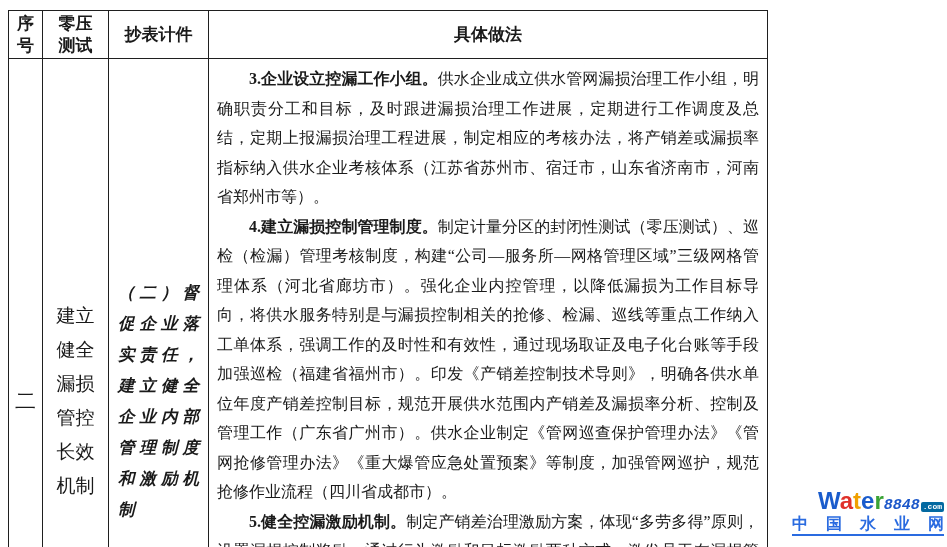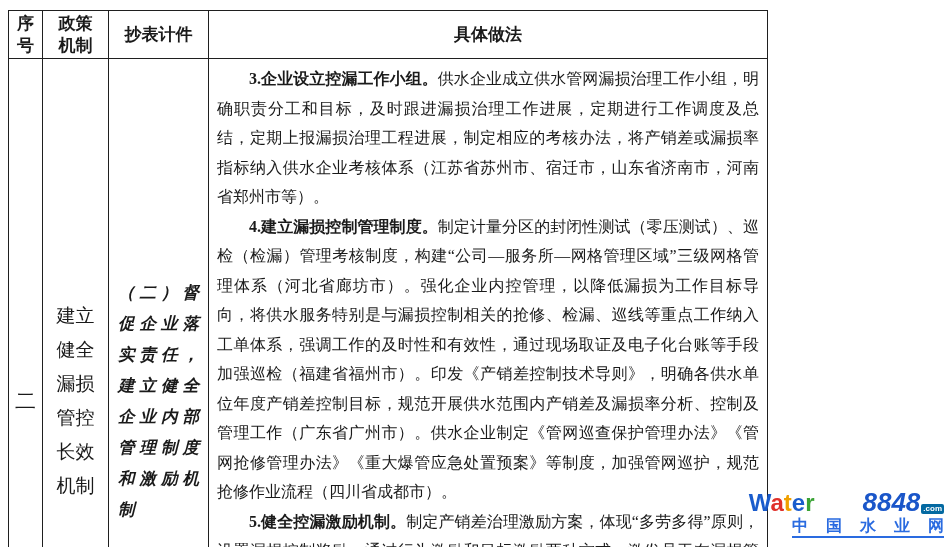--- a/index.html
+++ b/index.html
@@ -73,22 +73,22 @@
     font-family: "Liberation Sans", sans-serif;
     text-align: right;
     line-height: 1;
   }
   .brand-line {
     display: flex; align-items: baseline; justify-content: flex-end;
     white-space: nowrap;
   }
   .brand-word { font-weight: bold; font-size: 24px; letter-spacing: 0px; margin-left: 28px; }
   .brand-number {
-    font-family: Liberation Sans, sans-serif;
-    font-style: italic; font-size: 26px; font-weight: bold; margin-left: 48px;
+    font-family: Liberation Mono, monospace;
+    font-style: italic; font-size: 15px; font-weight: bold;
   }
   .brand-tld {
     font-size: 8px; font-weight: bold; color: #ffffff;
     border-radius: 2px; padding: 1px 2px; margin-left: 1px;
   }
   .brand-subtitle {
     margin-top: 3px;
     font-weight: bold; font-size: 16px;
     display: flex; justify-content: space-between;
     padding-bottom: 2px;
@@ -105,21 +105,21 @@
       <col class="col-policy">
       <col class="col-measure">
       <col>
     </colgroup>
     <tbody>
         <tr>
       <th>
         <div class="hdr-wrap hdr-serial">序号</div>
       </th>
       <th>
-        <div class="hdr-wrap hdr-policy">政策机制</div>
+        <div class="hdr-wrap hdr-policy">零压测试</div>
       </th>
       <th>
         <div class="hdr-wrap">抄表计件</div>
       </th>
       <th>
         <div class="hdr-wrap">具体做法</div>
       </th>
     </tr>
     <tr>
       <td class="cell-serial">二</td>
@@ -136,21 +136,21 @@
       </td>
     </tr>
   </tbody>
     </table>
 </div>
 
 <div class="watermark">
   <div class="brand-line">
     <span class="brand-word" id="brand-word"><span style="color: rgb(26, 92, 204);">W</span><span style="color: rgb(224, 48, 42);">a</span><span style="color: rgb(240, 160, 0);">t</span><span style="color: rgb(26, 92, 204);">e</span><span style="color: rgb(58, 163, 53);">r</span></span>
       <span class="brand-number" id="brand-number" style="color: rgb(26, 86, 201);">8848</span>
-      <span class="brand-tld" id="brand-tld" style="background: #0369a1;">.com</span>
+      <span class="brand-tld" id="brand-tld" style="background: #0369a1; font-family: Liberation Mono, monospace;">.com</span>
   </div>
   <div class="brand-subtitle" id="brand-subtitle" style="color: rgb(42, 107, 224); border-bottom-color: rgb(42, 107, 224);">
       <span>中</span>
       <span>国</span>
       <span>水</span>
       <span>业</span>
       <span>网</span>
     </div>
 </div>
 

